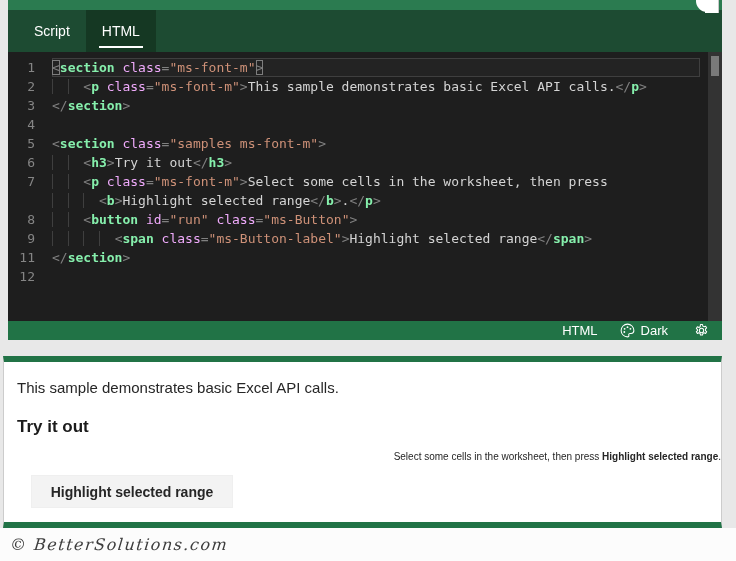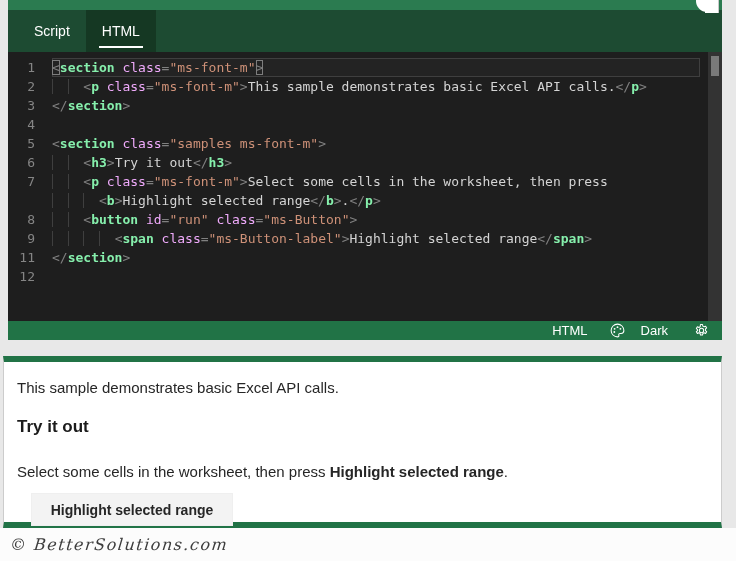--- a/index.html
+++ b/index.html
@@ -36,31 +36,31 @@
   .tok-x { color:#d4d4d4; }
   .tok-w { background:repeating-linear-gradient(to right,#3f3f3f 0,#3f3f3f 1px,transparent 1px,transparent 15.7px); }
   .tok-box { box-shadow: inset 0 0 0 1px #7d7d7d; }
   .vscroll { position:absolute; top:0; right:0; width:14px; height:100%; background:#333333; }
   .vscroll .thumb { position:absolute; top:4px; left:3px; width:8px; height:20px; background:#7a7a7a; }
 
   
   .statusbar { height:19px; background:#217346; color:#fff; font-size:13px;
                display:flex; align-items:center; justify-content:flex-end; padding-right:13px; }
   .statusbar .lang { margin-right:22px; }
-  .statusbar .theme-group { display:flex; align-items:flex-start; gap:16px; margin-right:26px; }
+  .statusbar .theme-group { display:flex; align-items:flex-start; gap:6px; margin-right:26px; }
   .statusbar svg { display:block; }
 
   
   .preview { position:absolute; left:3px; top:356px; width:719px; height:172px; background:#fff;
              border-top:6px solid #217346; border-bottom:6px solid #217346;
              border-left:1px solid #cccccc; border-right:1px solid #cccccc;
              padding-left:13px; color:#262626; }
   .preview .intro { margin-top:17px; font-size:15px; }
   .preview h3 { margin-top:21px; font-size:17px; font-weight:bold; color:#1b1b1b; }
-  .preview .instruction { margin-top:26px; font-size:15px; }
+  .preview .instruction { margin-top:14px; font-size:10px;text-align:right; }
   .preview .instruction b { font-weight:bold; }
   .run-button { display:block; margin:13px 0 0 14px; width:202px; height:33px;
                 background:#f3f3f3; border:1px solid #efefef; font-family:"Liberation Sans",sans-serif;
                 font-size:14px; font-weight:bold; color:#262626; text-align:center; cursor:pointer; }
 
   
   .bottom-strip { position:absolute; left:0; top:528px; width:736px; height:33px; background:#fcfcfc; }
   .credit { position:absolute; left:10px; top:7px; font-family:"DejaVu Serif", serif;
             font-style:italic; font-size:16px; letter-spacing:1.5px; color:#3d3d3d;
             transform:skewX(-6deg); }

